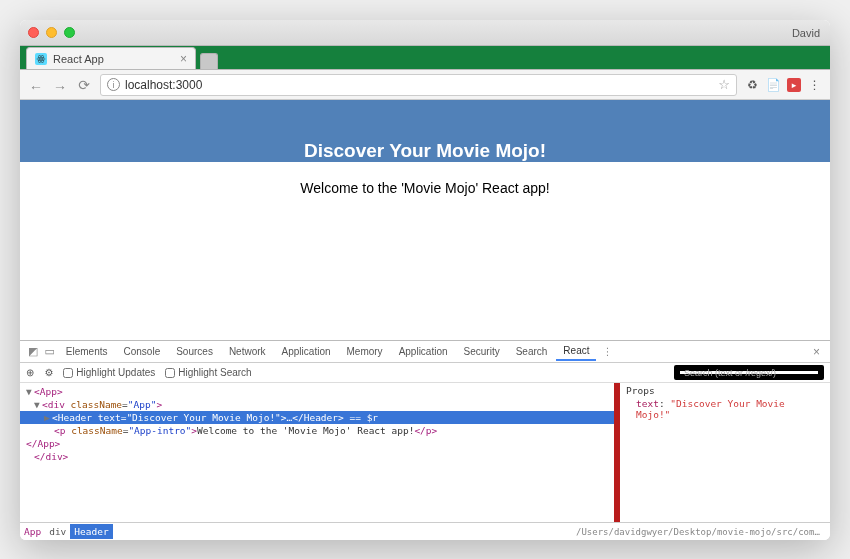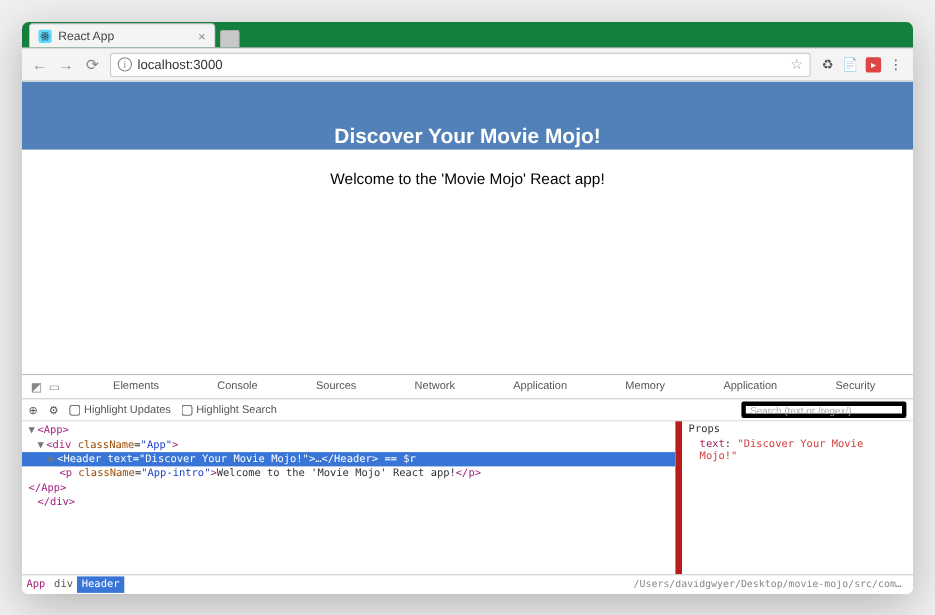--- a/index.html
+++ b/index.html
@@ -125,38 +125,38 @@
       color: #333;
     }
     .dt-tabs {
       height: 22px;
       border-bottom: 1px solid #ccc;
       display: flex;
       align-items: center;
       padding: 0 6px;
       gap: 2px;
     }
-    .dt-tab { padding: 3px 7px; color: #555; cursor: pointer; margin-left: 37px; }
+    .dt-tab { padding: 3px 7px; color: #555; cursor: pointer; }
     .dt-tab.active { border-bottom: 2px solid #4285f4; color: #333; }
     .dt-close { margin-left: auto; color: #888; font-size: 12px; padding: 0 4px; }
     .dt-dots { color:#888; padding:0 4px; }
     .dt-icon { color:#888; padding:0 2px; font-size:11px; }
     .dt-toolbar {
       height: 20px;
       border-bottom: 1px solid #ddd;
       display: flex;
       align-items: center;
       padding: 0 6px;
       gap: 10px;
       font-size: 10px;
       color: #555;
     }
     .dt-toolbar .cb { display:flex; align-items:center; gap:3px; }
     .dt-toolbar input[type=checkbox]{ width:10px; height:10px; }
-    .dt-search { margin-left:auto; width:150px; height:15px; border:4px solid #000000; border-radius:2px; font-size:9px; padding:0 4px; color:#aaa; display:flex; align-items:center; }
+    .dt-search { margin-left:auto; width:150px; height:15px; border:6px solid #000000; border-radius:2px; font-size:9px; padding:0 4px; color:#aaa; display:flex; align-items:center; }
     .dt-body { flex:1; display:flex; }
     .dt-tree { flex:1; border-right:6px solid #b91c1c; font-family: Menlo, Consolas, monospace; font-size:9.5px; padding:2px 0; overflow:hidden; }
     .dt-tree .line { padding: 1px 6px; white-space: nowrap; }
     .dt-tree .ind1 { padding-left: 14px; }
     .dt-tree .ind2 { padding-left: 24px; }
     .dt-tree .ind3 { padding-left: 34px; }
     .tag { color: #a41f7c; }
     .attr-n { color: #9b4f09; }
     .attr-v { color: #1a3fc9; }
     .txt { color: #333; }
@@ -180,20 +180,28 @@
     .crumb { padding: 2px 4px; color:#a41f7c; }
     .crumb.plain { color:#555; }
     .crumb.active { background:#3875d7; color:#fff; }
     .dt-path { margin-left:auto; color:#888; padding:0 6px; max-width:260px; overflow:hidden; text-overflow:ellipsis; white-space:nowrap; font-family: Menlo, Consolas, monospace; font-size:9px; }
   </style>
 </head>
 <body>
 
 <div class="browser-window">
 
+  <div class="title-bar">
+    <div class="traffic-lights">
+      <div class="light red"></div>
+      <div class="light yellow"></div>
+      <div class="light green"></div>
+    </div>
+    <div class="user-name">David</div>
+  </div>
 
   <div class="tab-bar">
     <div class="tab">
       <span class="favicon">
         <svg viewBox="0 0 24 24" fill="none">
             <circle cx="12" cy="12" r="2" fill="#222"></circle>
             <ellipse cx="12" cy="12" rx="10" ry="4" stroke="#222" stroke-width="1"></ellipse>
             <ellipse cx="12" cy="12" rx="10" ry="4" stroke="#222" stroke-width="1" transform="rotate(60 12 12)"></ellipse>
             <ellipse cx="12" cy="12" rx="10" ry="4" stroke="#222" stroke-width="1" transform="rotate(-60 12 12)"></ellipse>
           </svg>

